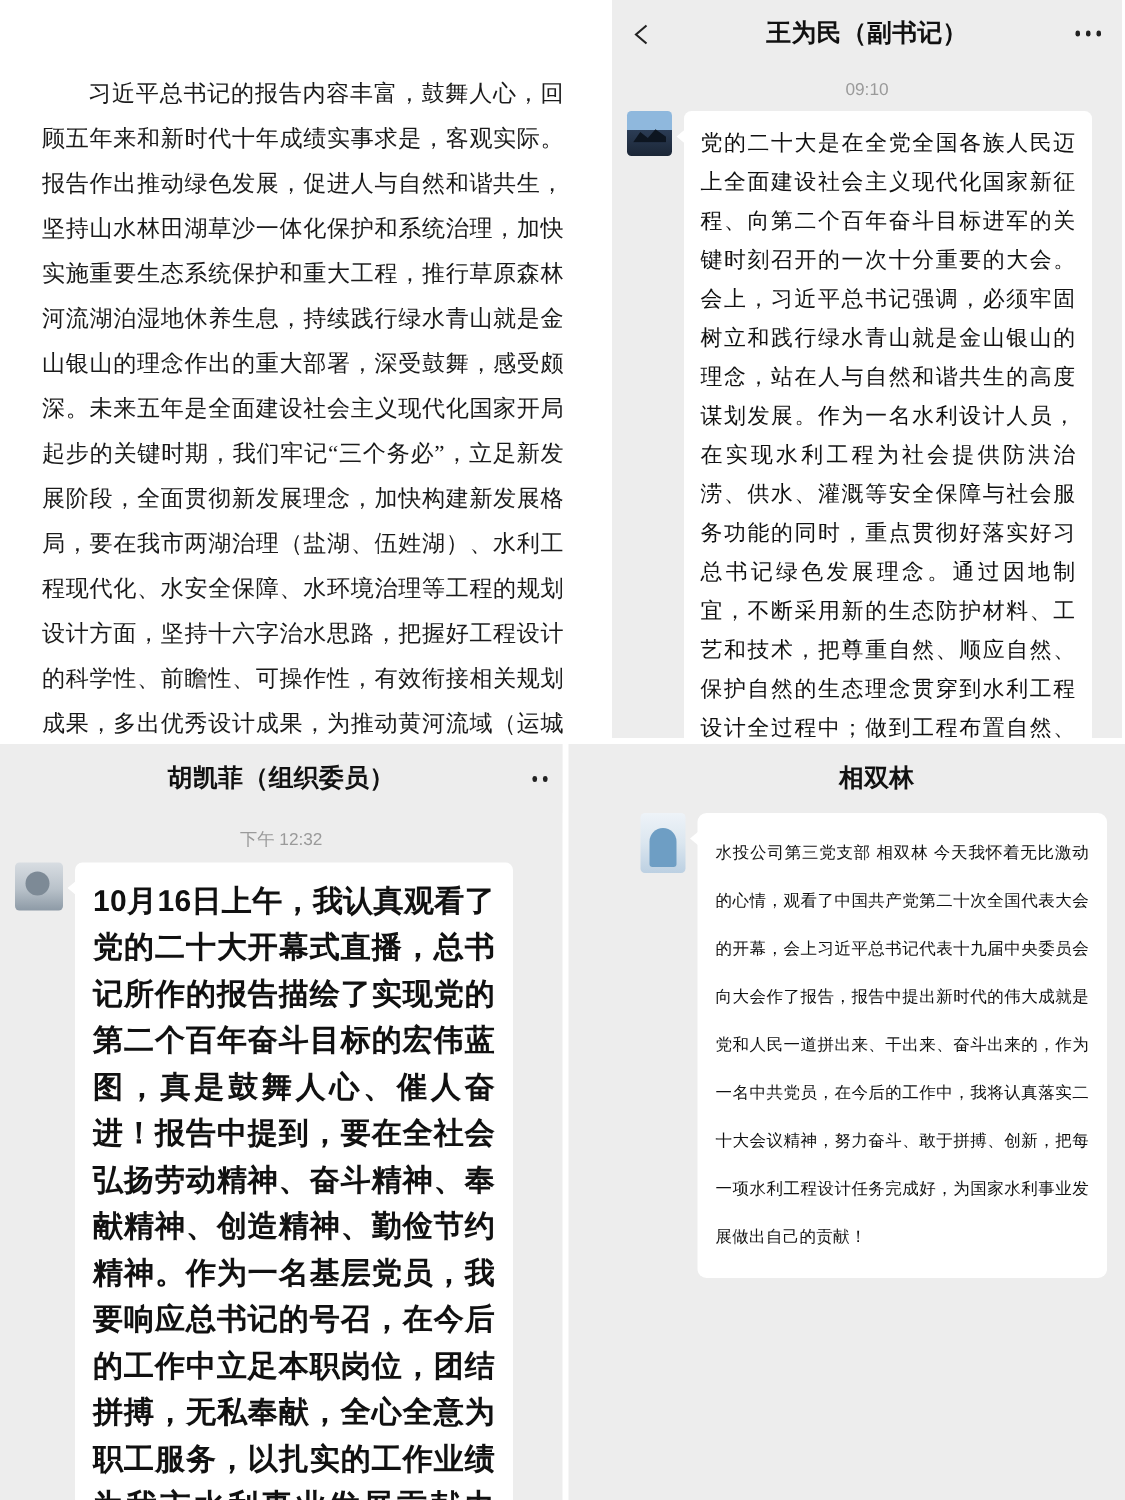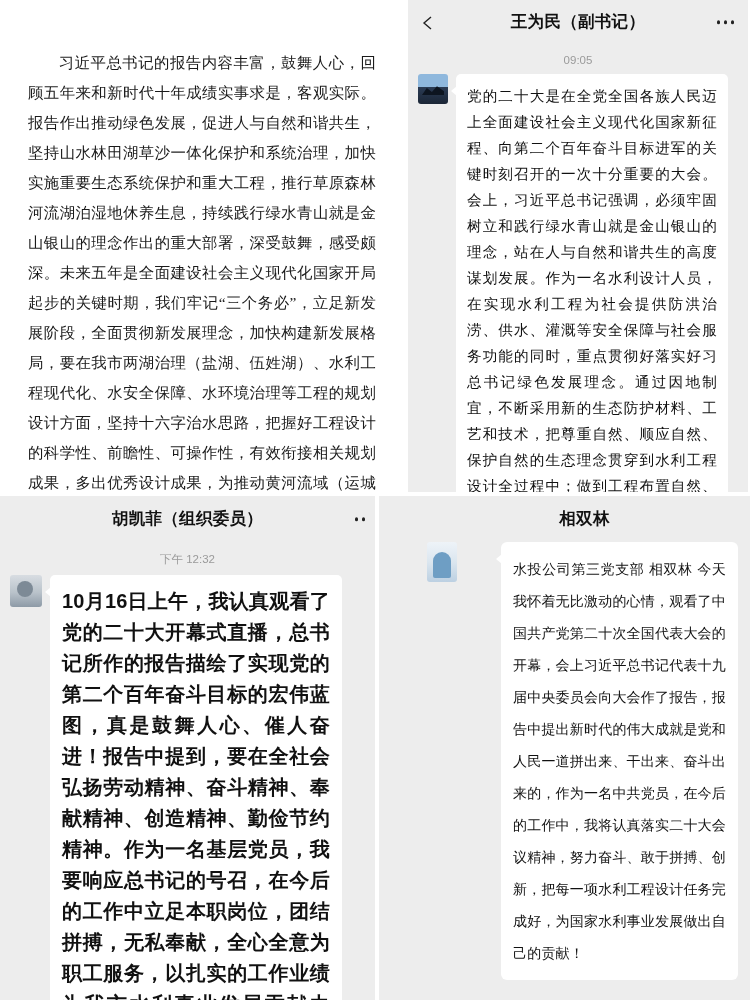--- a/index.html
+++ b/index.html
@@ -180,26 +180,25 @@
   .chat-br {
     position: absolute;
     left: 379px; top: 496px;
     width: 371px; height: 504px;
     background: #ededed;
     overflow: hidden;
     padding-left: 40px;
   }
   .chat-br .chat-header { height: 46px; }
   .chat-br .bubble {
-    font-size: 14px;
+    font-size: 11px;
     line-height: 32px;
     max-width: 300px;
     padding: 11px 12px;
     border-radius: 6px;
-    margin-left: 36px;
   }
   .chat-br .avatar {
     width: 30px; height: 40px; flex: 0 0 30px;
     border-radius: 3px;
     background: linear-gradient(#eef3f8 0%, #dbe6ef 50%, #bcd0e2 100%);
   }
   .chat-br .avatar:after {
     content: "";
     position: absolute;
     left: 6px; top: 10px;
@@ -226,21 +225,21 @@
             <polyline points="9,1 2,7 9,13" fill="none" stroke="#222" stroke-width="1.4"></polyline>
           </svg>
       </span>
       <span class="chat-title">王为民（副书记）</span>
       <span class="more-icon">
           <i></i>
           <i></i>
           <i></i>
         </span>
     </div>
-    <div class="ts">09:05</div>
+    <div class="ts">09:10</div>
     <div class="msg-row">
       <div class="avatar photo-a"></div>
       <div class="bubble">党的二十大是在全党全国各族人民迈上全面建设社会主义现代化国家新征程、向第二个百年奋斗目标进军的关键时刻召开的一次十分重要的大会。会上，习近平总书记强调，必须牢固树立和践行绿水青山就是金山银山的理念，站在人与自然和谐共生的高度谋划发展。作为一名水利设计人员，在实现水利工程为社会提供防洪治涝、供水、灌溉等安全保障与社会服务功能的同时，重点贯彻好落实好习总书记绿色发展理念。通过因地制宜，不断采用新的生态防护材料、工艺和技术，把尊重自然、顺应自然、保护自然的生态理念贯穿到水利工程设计全过程中；做到工程布置自然、减少水利工程对自然生态系统可能存在的负面影响，维护河湖健康，形成人与自然共进共荣的美好局面。</div>
     </div>
   </div>
 
   <div class="hdivider"></div>
 
   <div class="chat-bl">
     <div class="chat-header">

